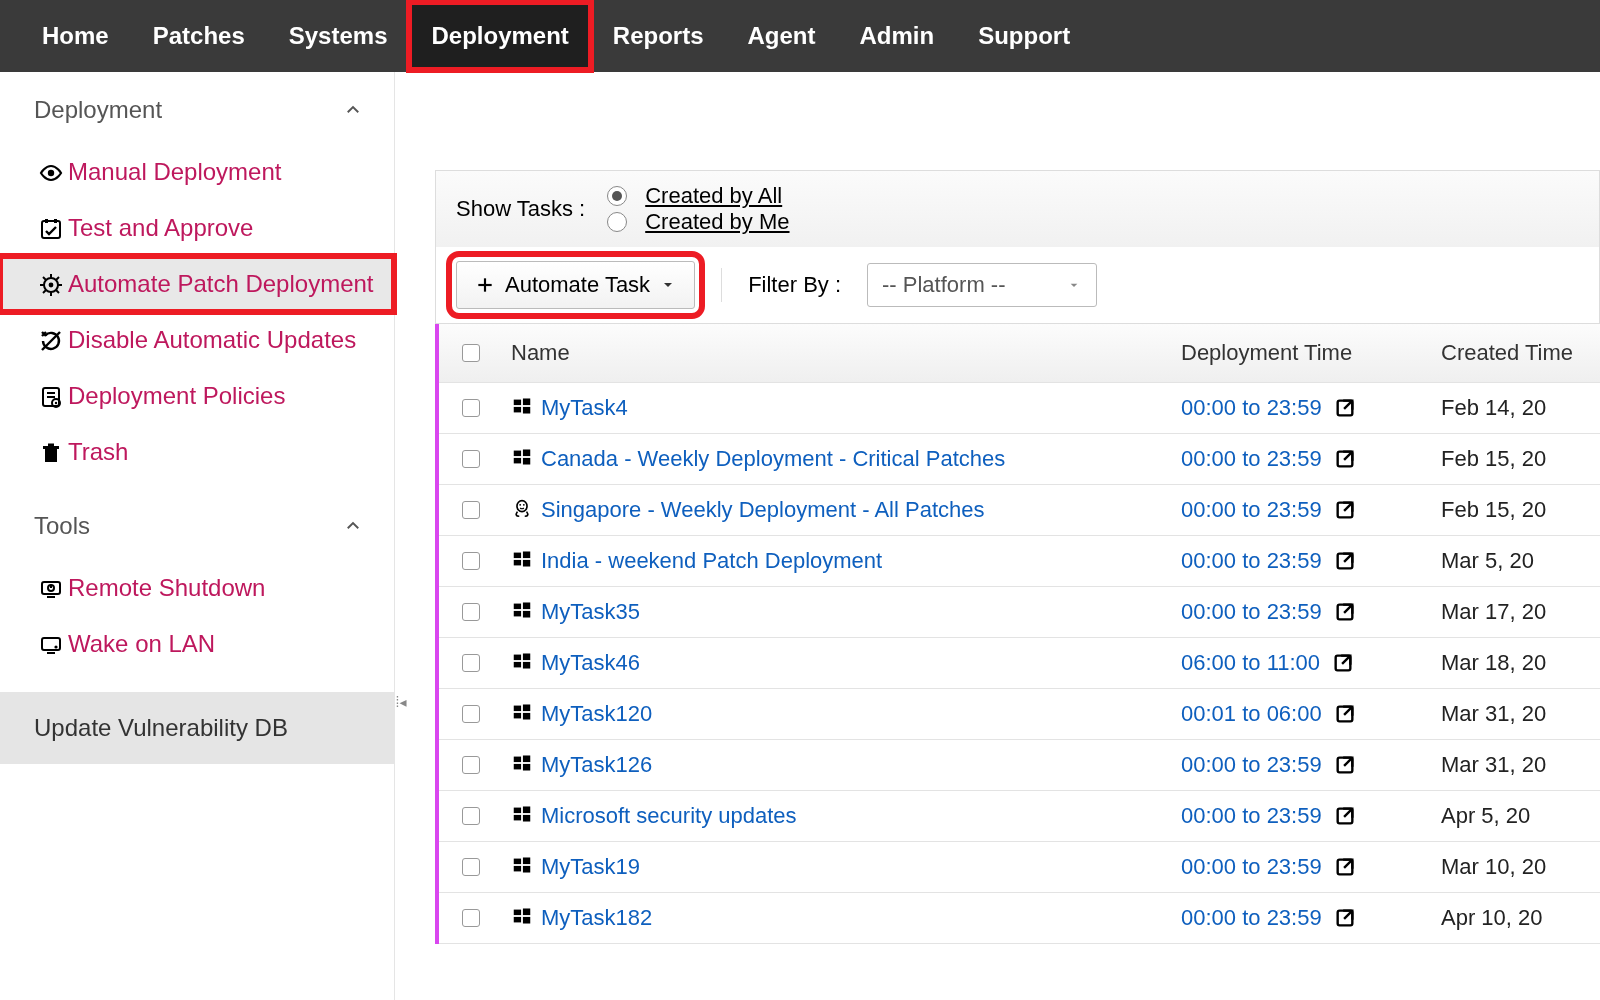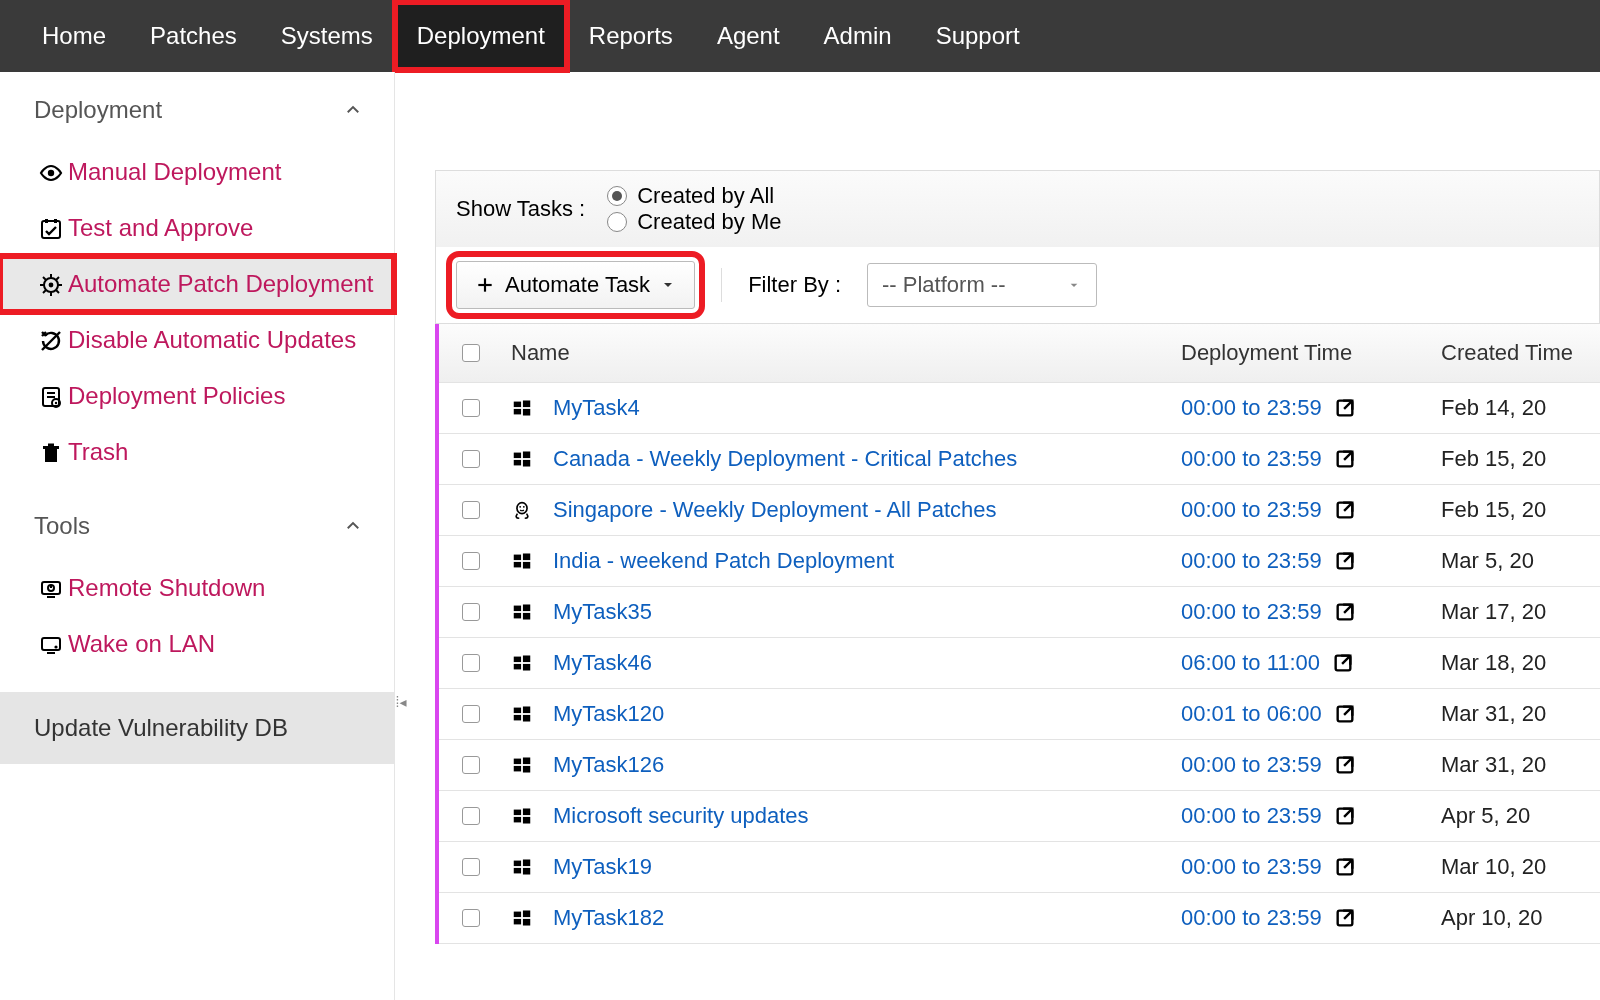--- a/index.html
+++ b/index.html
@@ -2,21 +2,21 @@
 <html><head>
   <meta charset="utf-8">
   <style>
     * { margin:0; padding:0; box-sizing:border-box; font-family:"Segoe UI",Arial,sans-serif; }
     body { width:1600px; height:1000px; overflow:hidden; background:#fff; }
 
     
     .topnav { background:#3a3a3a; height:72px; display:flex; align-items:center; padding:0 20px; }
     .topnav-item {
       color:#fff; font-size:24px; padding:20px 22px; cursor:pointer;
-      height:68px; display:flex; align-items:center;
+      height:68px; display:flex; align-items:center;font-weight:bold;
     }
     .topnav-item.active { background:#1f1f1f; }
     .topnav-item.highlight { outline:6px solid #ed1c24; outline-offset:-3px; }
 
     
     .content { display:flex; height:calc(100% - 72px); }
     .sidebar { width:395px; background:#fff; border-right:1px solid #e5e5e5; position:relative; }
     .main    { flex:1; }
 
     
@@ -41,21 +41,21 @@
       display:flex; align-items:center; justify-content:center; color:#888; font-size:14px;
     }
 
     
     .filter-bar {
       margin:98px 0 0 40px; padding:12px 0 12px 20px;
       display:flex; align-items:center; gap:22px; font-size:22px;
       border:1px solid #ddd; border-bottom:none;
       background:linear-gradient(#fbfbfb,#f1f1f1);
     }
-    .radio-wrap { display:flex; align-items:center; gap:10px; }
+    .radio-wrap { display:flex; align-items:center; gap:18px;text-decoration:underline; }
     .radio-dot {
       width:20px; height:20px; border:1px solid #888; border-radius:50%;
       display:inline-flex; align-items:center; justify-content:center; background:#fff;
     }
     .radio-dot.on::after { content:""; width:10px; height:10px; border-radius:50%; background:#555; }
 
     .action-bar {
       margin-left:40px; padding:14px 0 14px 20px; display:flex; align-items:center; gap:26px;
       border:1px solid #ddd; border-top:none; font-size:22px;
     }
@@ -82,21 +82,21 @@
     }
     .tbl-head {
       background:linear-gradient(#fcfcfc,#efefef);
       font-size:22px; color:#333; padding:16px 0;
     }
     .tbl-head > div { padding:0 8px; }
     .tbl-row { padding:12px 0; font-size:22px; }
     .tbl-row > div { padding:0 8px; }
     .chk { width:18px; height:18px; border:1px solid #999; border-radius:3px; background:#fff; display:inline-block; }
     .cell-chk { display:flex; justify-content:center; }
-    .cell-name { display:flex; align-items:center; gap:20px; }
+    .cell-name { display:flex; align-items:flex-start; gap:8px; }
     .cell-name a { color:#0e5fbe; text-decoration:none; }
     .cell-time { display:flex; align-items:center; gap:12px; }
     .cell-time a { color:#0e5fbe; text-decoration:none; }
     .cell-created { color:#222; white-space:nowrap; }
 
     
     svg { display:block; }
   </style>
 </head>
 <body>

